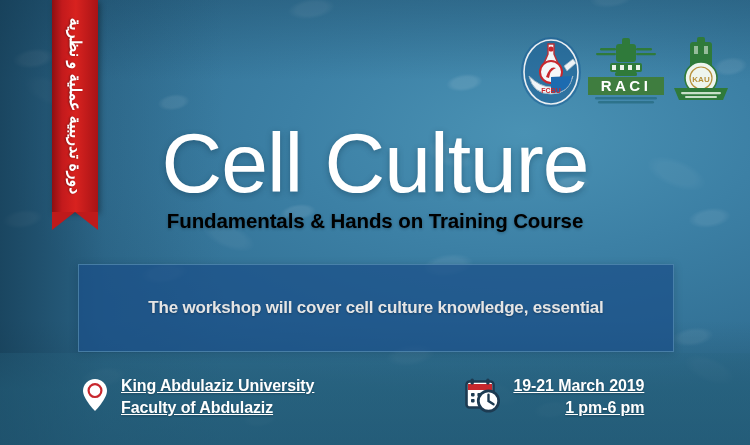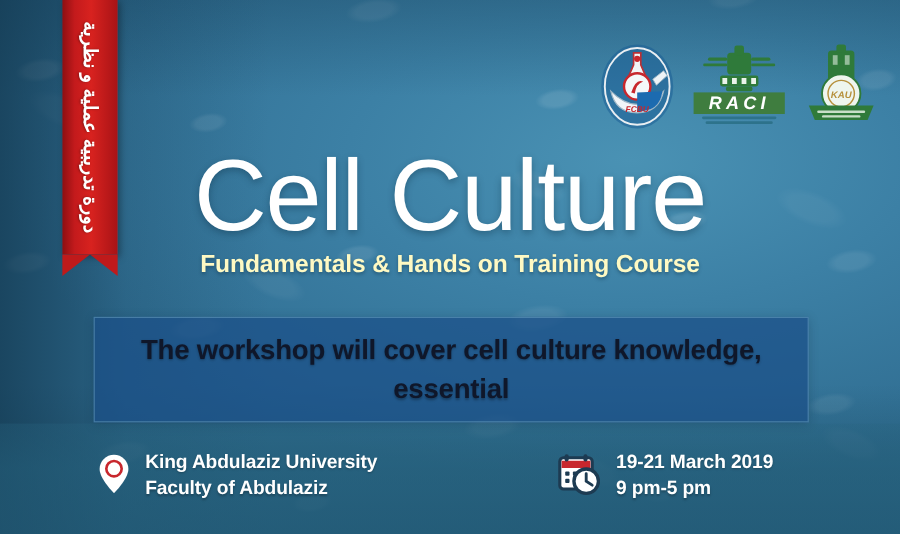--- a/index.html
+++ b/index.html
@@ -111,22 +111,20 @@
     text-shadow: 0 1px 2px rgba(0,0,0,.35);
   }
 
   
   .logos {
     position: absolute;
     right: 18px;
     top: 36px;
     display: flex;
     align-items: center;
-    gap: 10px;
-    font-style: italic;
   }
   .logo { position: relative; }
   .logo svg { display: block; }
 
   
   .title-block {
     position: absolute;
     left: 0;
     right: 0;
     top: 124px;
@@ -135,21 +133,21 @@
   .main-title {
     color: #ffffff;
     font-size: 84px;
     line-height: .94;
     font-weight: 300;
     letter-spacing: -1px;
     text-shadow: 0 2px 6px rgba(10,40,60,.35);
   }
   .subtitle {
     margin-top: 6px;
-    color: #fef9c3;
+    color: #000000;
     font-size: 20.5px;
     font-weight: bold;
     letter-spacing: -0.1px;
     text-shadow: 0 1px 3px rgba(10,40,60,.4);
   }
 
   
   .desc-box {
     position: absolute;
     left: 78px;
@@ -157,22 +155,22 @@
     width: 594px;
     height: 86px;
     background: rgba(26,79,136,.72);
     border: 1px solid rgba(120,175,205,.45);
     display: flex;
     align-items: center;
     justify-content: center;
     box-shadow: 0 2px 8px rgba(10,35,55,.25);
   }
   .desc-text {
-    color: #0f172a;
-    font-size: 23px;
+    color: #e5e5e5;
+    font-size: 17px;
     font-weight: bold;
     line-height: 1.45;
     text-align: center;
     letter-spacing: -0.2px;
     text-shadow: 0 1px 2px rgba(0,0,0,.3);
     padding: 0 10px;
   }
 
   
   .footer {
@@ -189,29 +187,30 @@
     right: 40px;
     top: 22px;
     display: flex;
     align-items: flex-start;
   }
   .info-item {
     display: flex;
     align-items: center;
     gap: 13px;
   }
-  .info-item.date { margin-left: 150px; }
+  .info-item.date { margin-left: 150px; text-align: right; }
   .info-icon { flex: 0 0 auto; }
   .info-lines {
     color: #ffffff;
     font-size: 16px;
     font-weight: bold;
     line-height: 1.38;
     letter-spacing: -0.1px;
     text-shadow: 0 1px 2px rgba(0,0,0,.28);
+    text-decoration: underline;
   }
 </style>
 </head>
 <body>
 
 <div class="poster">
 
   <div class="bg-base"></div>
   <div class="bg-cells"></div>
   <div class="bg-cells2"></div>
@@ -323,20 +322,20 @@
               <rect x="13.4" y="16" width="3.6" height="3.4" rx=".8"></rect>
               <rect x="7" y="22" width="3.6" height="3.4" rx=".8"></rect>
               <rect x="13.4" y="22" width="3.6" height="3.4" rx=".8"></rect>
             </g>
             <circle cx="24.5" cy="24" r="10.2" fill="#ffffff" stroke="#1d3b52" stroke-width="2.8"></circle>
             <path d="M24.5 17.8 V24 l5 3.3" stroke="#1d3b52" stroke-width="2.4" fill="none" stroke-linecap="round"></path>
           </svg>
         </span>
         <div class="info-lines">
           <div>19-21  March 2019</div>
-          <div>9 pm-5 pm</div>
+          <div>1 pm-6 pm</div>
         </div>
       </div>
 
     </div>
   </div>
 
 </div>
 
 </body></html>

